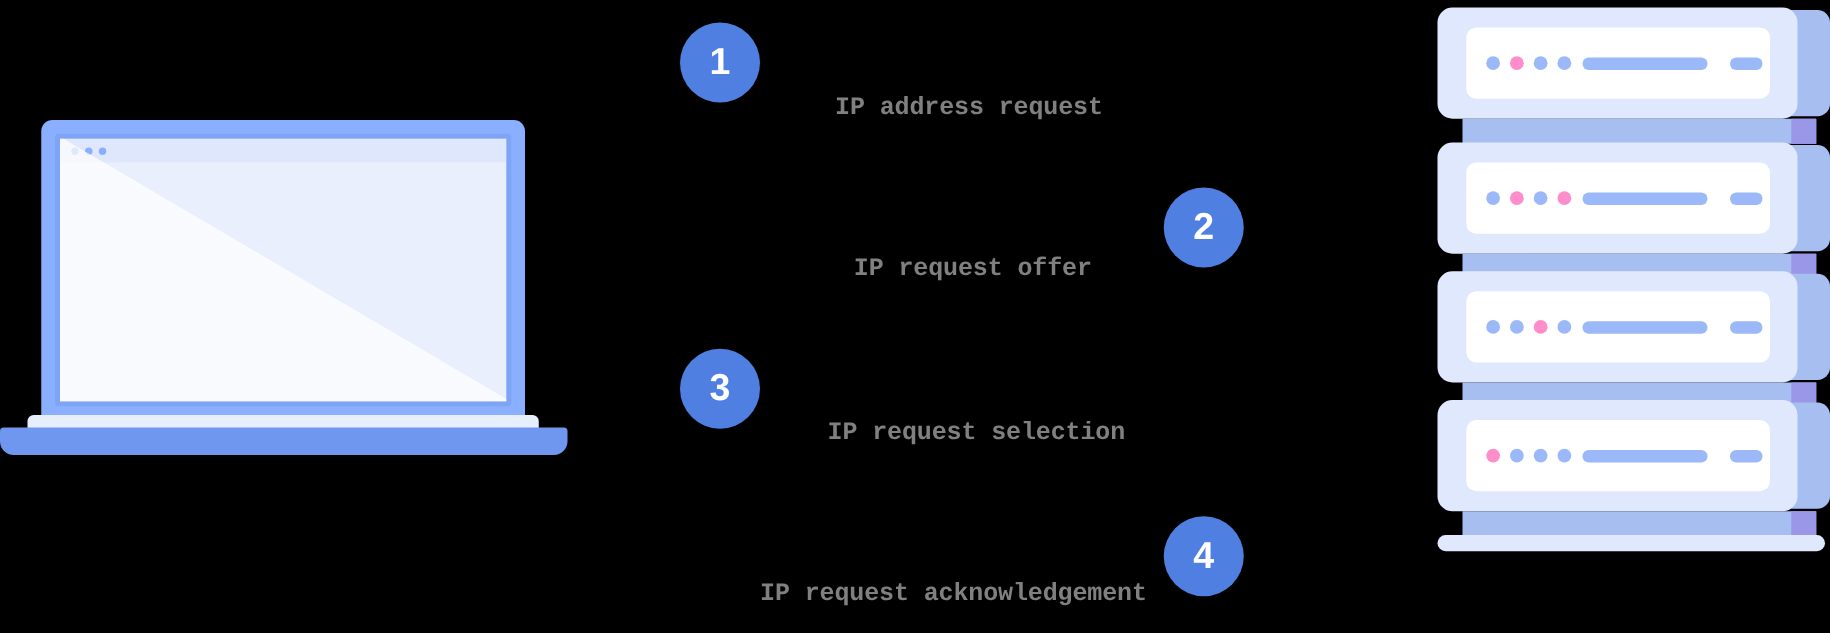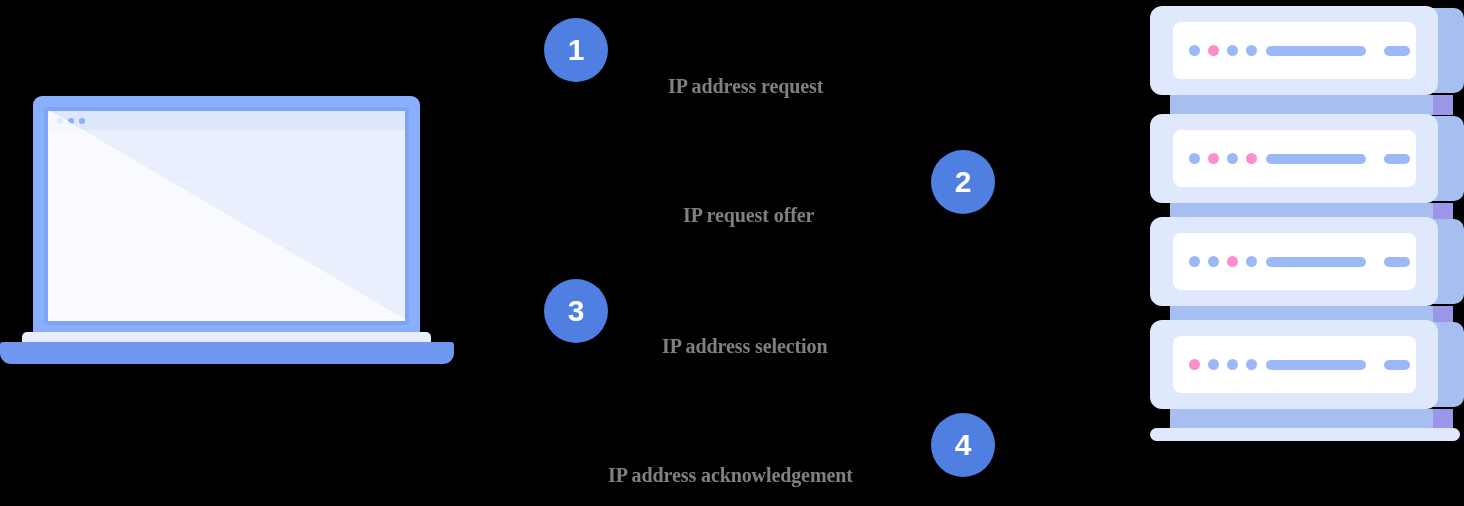--- a/index.html
+++ b/index.html
@@ -124,21 +124,21 @@
     justify-content: center;
     line-height: 1;
     font-family: "Liberation Sans", sans-serif;
   }
   .step-label {
     position: absolute;
     color: #808080;
     font-size: 20px;
     font-weight: 700;
     white-space: nowrap;
-    font-family: Liberation Serif, serif;
+    font-family: Liberation Mono, monospace;
     letter-spacing: -0.1px;
   }
 
   
   #servers {
     position: absolute;
     left: 1150px;
     top: 0px;
     width: 314px;
     height: 424px;
@@ -259,24 +259,24 @@
     <div class="base"></div>
   </div>
 
   <div class="step-badge" style="left:544px; top:18px;">1</div>
   <div class="step-label" style="left:668px; top:75px;">IP address request</div>
 
   <div class="step-badge" style="left:931px; top:150px;">2</div>
   <div class="step-label" style="left:683px; top:204px;">IP request offer</div>
 
   <div class="step-badge" style="left:544px; top:279px;">3</div>
-  <div class="step-label" style="left:662px; top:335px;">IP address selection</div>
+  <div class="step-label" style="left:662px; top:335px;">IP request selection</div>
 
   <div class="step-badge" style="left:931px; top:413px;">4</div>
-  <div class="step-label" style="left:608px; top:464px;">IP address acknowledgement</div>
+  <div class="step-label" style="left:608px; top:464px;">IP request acknowledgement</div>
 
   <div id="servers">
 
     <div class="srv-unit" style="top:6px;">
       <div class="srv-shadow"></div>
       <div class="srv-body">
         <div class="srv-panel">
           <div class="srv-leds">
             <i></i>
             <i class="pink"></i>

